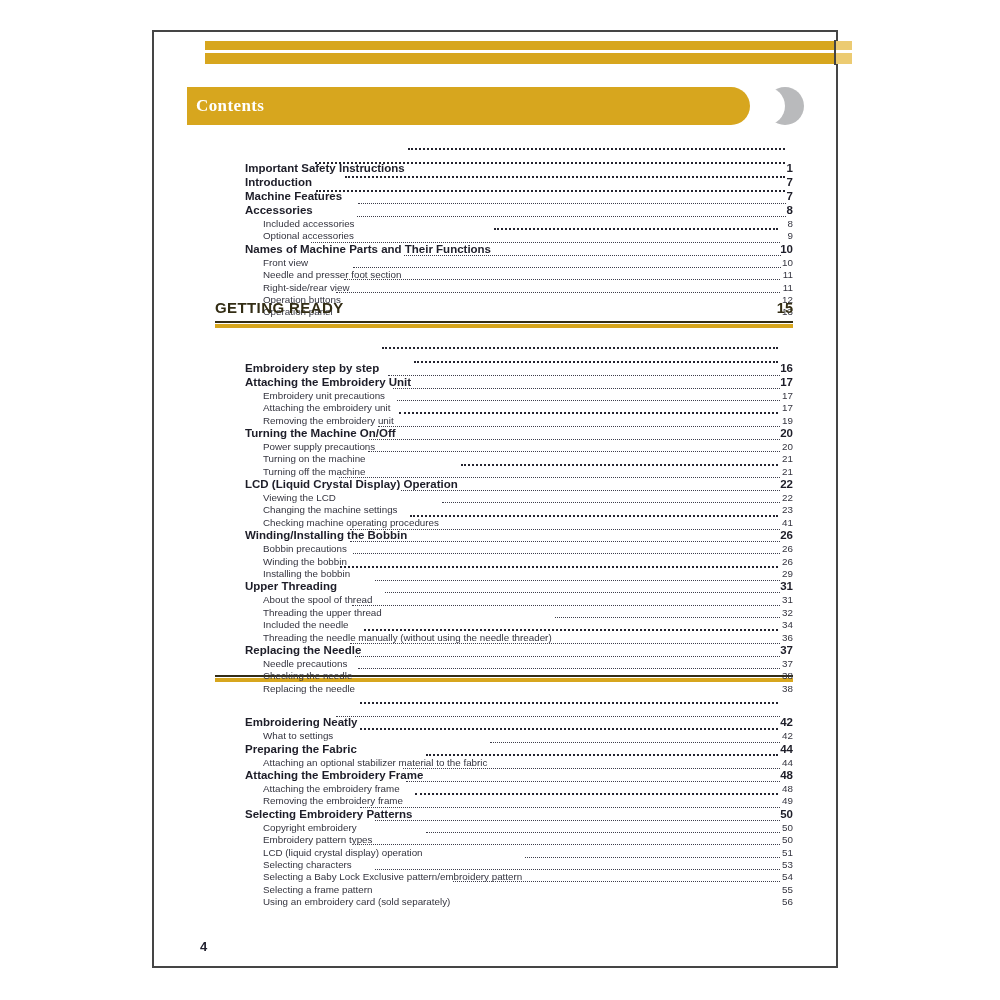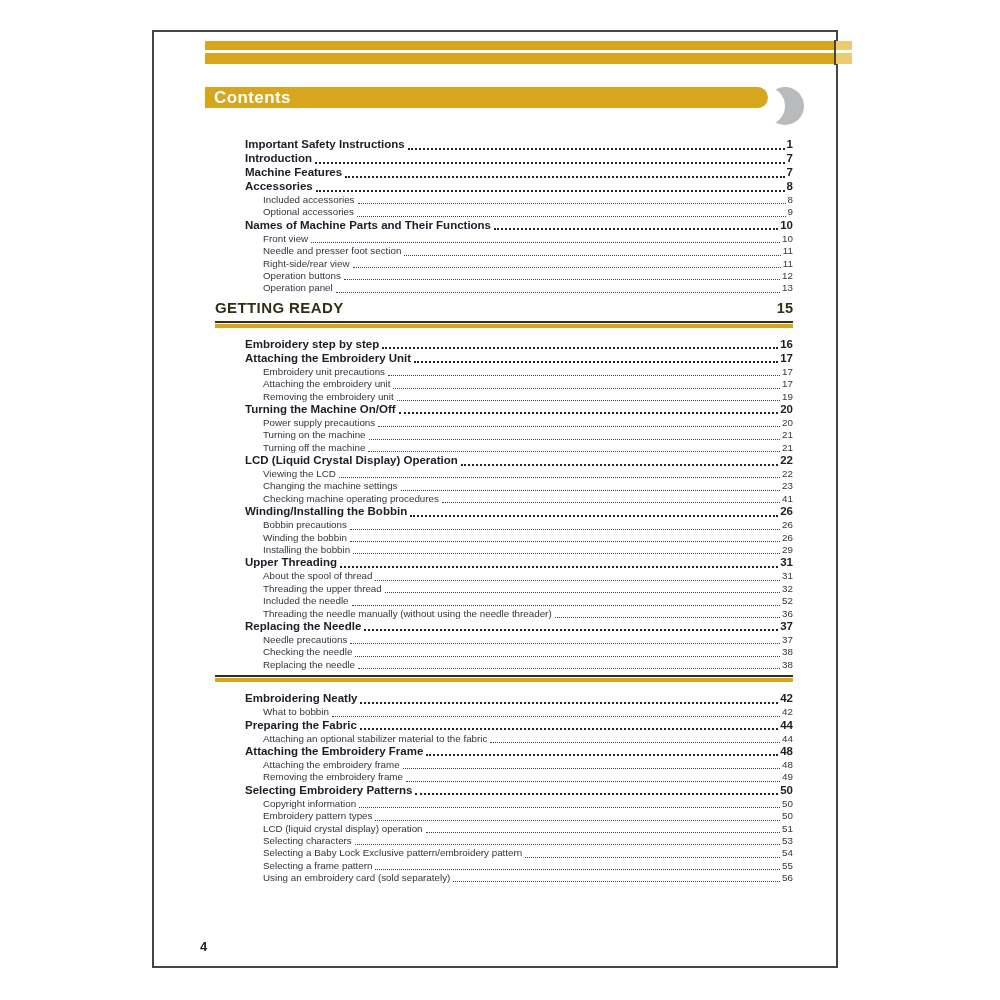--- a/index.html
+++ b/index.html
@@ -31,34 +31,34 @@
   }
   .border-patch{
     position:absolute;left:680px;top:8px;width:2px;height:25px;background:#454545;z-index:5;
   }
   
   .banner{position:absolute;left:0;top:55px;width:100%;height:38px;}
   .circle{position:absolute;top:0;width:38px;height:38px;border-radius:50%;}
   .circle.gray{left:612px;background:var(--gray-circle);}
   .circle.white{left:593px;background:#ffffff;}
   .gold-pill{
-    position:absolute;left:51px;top:0;width:563px;height:21px;
+    position:absolute;left:33px;top:0;width:563px;height:38px;
     background:var(--gold);border-radius:0 19px 19px 0;
-    display:flex;align-items:center;
+    display:flex;align-items:center;font-family:Liberation Serif, serif;
   }
   .gold-pill .title{
     color:#ffffff;font-size:17px;font-weight:bold;letter-spacing:.4px;
     padding-left:9px;
   }
   
   .toc{position:absolute;left:61px;top:106px;width:578px;}
   .toc-row{display:flex;align-items:baseline;color:var(--ink);}
   .toc-row.l1{height:14px;font-size:11.5px;font-weight:bold;padding-left:30px;}
   .toc-row.l2{height:12.4px;font-size:9.8px;font-weight:normal;color:var(--ink-sub);padding-left:48px;justify-content:flex-end;}
-  .toc-row .lbl{white-space:nowrap;}
+  .toc-row .lbl{white-space:nowrap;margin-top:24px;}
   .leader{
     flex:1;align-self:flex-end;min-width:12px;
     border-bottom:2px dotted #23232e;margin:0 2px 2.5px 3px;
   }
   .toc-row.l2 .leader{border-bottom:1.5px dotted #3d3d4a;margin-bottom:2px;}
   .pg{white-space:nowrap;}
   
   .section-head{margin-top:4px;margin-bottom:10px;}
   .sh-row{display:flex;justify-content:space-between;align-items:baseline;height:20px;
     color:var(--heading-ink);}
@@ -254,21 +254,21 @@
         <span class="pg">31</span>
       </div>
       <div class="toc-row l2">
         <span class="lbl">Threading the upper thread</span>
         <span class="leader"></span>
         <span class="pg">32</span>
       </div>
       <div class="toc-row l2">
         <span class="lbl">Included the needle</span>
         <span class="leader"></span>
-        <span class="pg">52</span>
+        <span class="pg">34</span>
       </div>
       <div class="toc-row l2">
         <span class="lbl">Threading the needle manually (without using the needle threader)</span>
         <span class="leader"></span>
         <span class="pg">36</span>
       </div>
       <div class="toc-row l1">
         <span class="lbl">Replacing the Needle</span>
         <span class="leader"></span>
         <span class="pg">37</span>
@@ -291,21 +291,21 @@
       <div class="section-head">
         <div class="rule-dark"></div>
         <div class="rule-gold"></div>
       </div>
       <div class="toc-row l1">
         <span class="lbl">Embroidering Neatly</span>
         <span class="leader"></span>
         <span class="pg">42</span>
       </div>
       <div class="toc-row l2">
-        <span class="lbl">What to bobbin</span>
+        <span class="lbl">What to settings</span>
         <span class="leader"></span>
         <span class="pg">42</span>
       </div>
       <div class="toc-row l1">
         <span class="lbl">Preparing the Fabric</span>
         <span class="leader"></span>
         <span class="pg">44</span>
       </div>
       <div class="toc-row l2">
         <span class="lbl">Attaching an optional stabilizer material to the fabric</span>
@@ -326,21 +326,21 @@
         <span class="lbl">Removing the embroidery frame</span>
         <span class="leader"></span>
         <span class="pg">49</span>
       </div>
       <div class="toc-row l1">
         <span class="lbl">Selecting Embroidery Patterns</span>
         <span class="leader"></span>
         <span class="pg">50</span>
       </div>
       <div class="toc-row l2">
-        <span class="lbl">Copyright information</span>
+        <span class="lbl">Copyright embroidery</span>
         <span class="leader"></span>
         <span class="pg">50</span>
       </div>
       <div class="toc-row l2">
         <span class="lbl">Embroidery pattern types</span>
         <span class="leader"></span>
         <span class="pg">50</span>
       </div>
       <div class="toc-row l2">
         <span class="lbl">LCD (liquid crystal display) operation</span>

